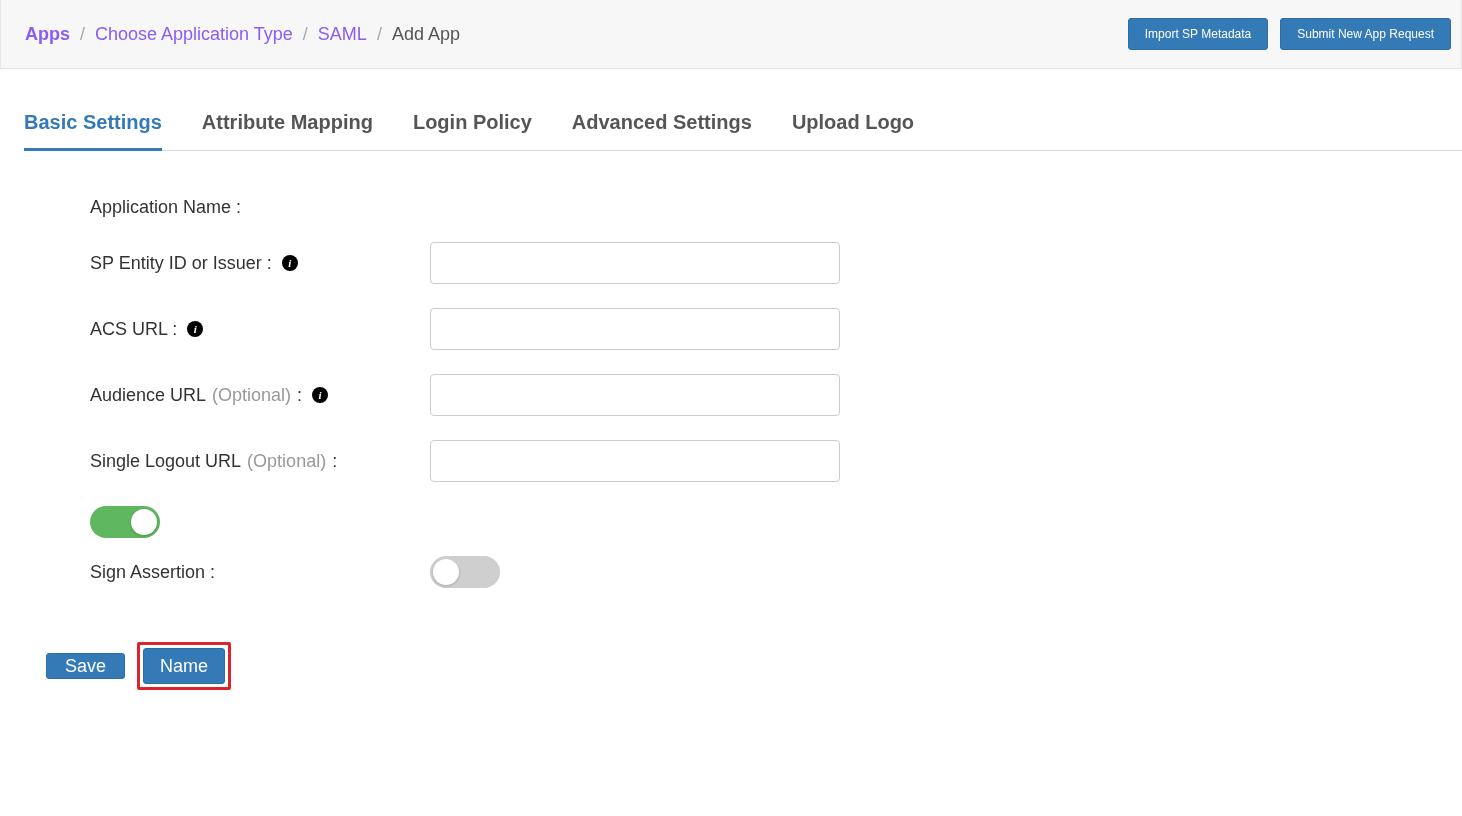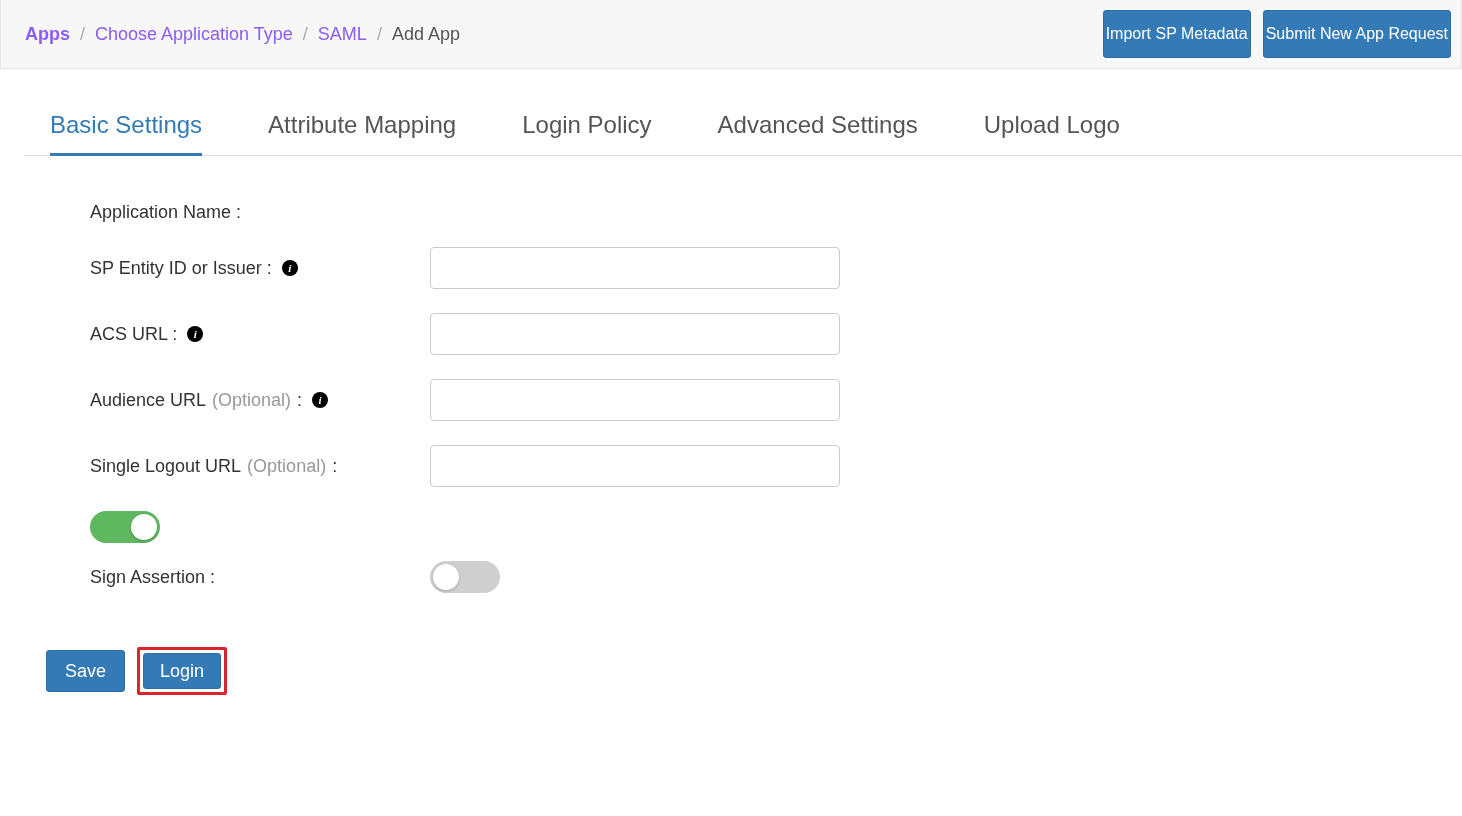--- a/index.html
+++ b/index.html
@@ -8,27 +8,27 @@
     .page { width:1462px; min-height:816px; position:relative; }
 
     
     .topbar { height:69px; border:1px solid #e6e6e6; border-top:none; background:#f7f7f7; display:flex; align-items:center; padding:0 10px 0 24px; }
     .breadcrumb { display:flex; align-items:center; gap:10px; font-size:18px; }
     .breadcrumb a { color:#8b5cf6; font-weight:700; text-decoration:none; }
     .breadcrumb a.link { font-weight:400; }
     .sep { color:#aaa; }
     .crumb-current { color:#555; }
     .topbar-actions { margin-left:auto; display:flex; gap:12px; }
-    .btn { display:inline-flex; align-items:center; justify-content:center; height:48px; padding:0 2px; border-radius:3px; border:1px solid transparent; font-size:16px; cursor:pointer; }
+    .btn { display:inline-flex; align-items:center; justify-content:center; height:32px; padding:0 16px; border-radius:3px; border:1px solid transparent; font-size:12px; cursor:pointer; }
     .btn-primary { background:#337ab7; color:#fff; border-color:#2e6da4; }
 
     
     .tabs-wrap { padding: 30px 0 0 24px; }
     .tabs { display:flex; gap:40px; border-bottom:1px solid #ddd; width:100%; }
-    .tab { padding:12px 0 14px 0; font-size:24px; font-weight:400; color:#555; cursor:pointer;margin-left:26px; }
+    .tab { padding:12px 0 14px 0; font-size:20px; font-weight:700; color:#555; cursor:pointer; }
     .tab.active { color:#337ab7; border-bottom:3px solid #337ab7; margin-bottom:-1px; }
 
     
     .form-area { padding: 46px 0 0 90px; }
     .form-row { display:flex; align-items:center; margin-bottom:24px; }
     .form-label { width:340px; font-size:18px; color:#333; display:flex; align-items:center; gap:6px; }
     .optional { color:#999; }
     .info-icon { display:inline-flex; width:16px; height:16px; border-radius:50%; background:#000; color:#fff; font-size:11px; font-weight:700; align-items:center; justify-content:center; font-style:italic; font-family:Georgia, serif; margin-left:4px; }
     .text-input { width:410px; height:42px; border:1px solid #ccc; border-radius:4px; padding:0 14px; font-size:17px; color:#555; }
     .text-input[readonly] { background:#e9e9e9; }
@@ -37,21 +37,21 @@
     .toggle-label { width:340px; font-size:18px; }
 
     .switch { position:relative; display:inline-block; width:70px; height:32px; }
     .slider { position:absolute; cursor:pointer; top:0; left:0; right:0; bottom:0; background:#cfcfcf; border-radius:32px; transition:.2s; }
     .slider:before { position:absolute; content:""; height:26px; width:26px; left:3px; bottom:3px; background:#fff; border-radius:50%; transition:.2s; box-shadow:0 1px 3px rgba(0,0,0,0.2); }
     .switch.on .slider { background:#5fb760; }
     .switch.on .slider:before { transform:translateX(38px); }
 
     
     .footer { padding:36px 0 0 46px; display:flex; gap:12px; align-items:center; }
-    .btn-save { height:42px; padding:0 18px; font-size:18px; }
+    .btn-save { height:26px; padding:0 18px; font-size:18px; }
     .next-wrap { border:3px solid #d9262d; padding:3px; border-radius:2px; }
     .btn-next { height:36px; padding:0 16px; font-size:18px; background:#337ab7; color:#fff; border:1px solid #2e6da4; border-radius:3px; cursor:pointer; }
   </style>
 </head>
 <body>
 
 <div class="page">
 
   <div class="topbar">
     <div class="breadcrumb">
@@ -132,17 +132,17 @@
       <label class="switch">
         <span class="slider"></span>
       </label>
     </div>
 
   </div>
 
   <div class="footer">
     <button class="btn btn-primary btn-save">Save</button>
     <div class="next-wrap">
-      <button class="btn-next">Login</button>
+      <button class="btn-next">Name</button>
     </div>
   </div>
 
 </div>
 
 </body></html>

